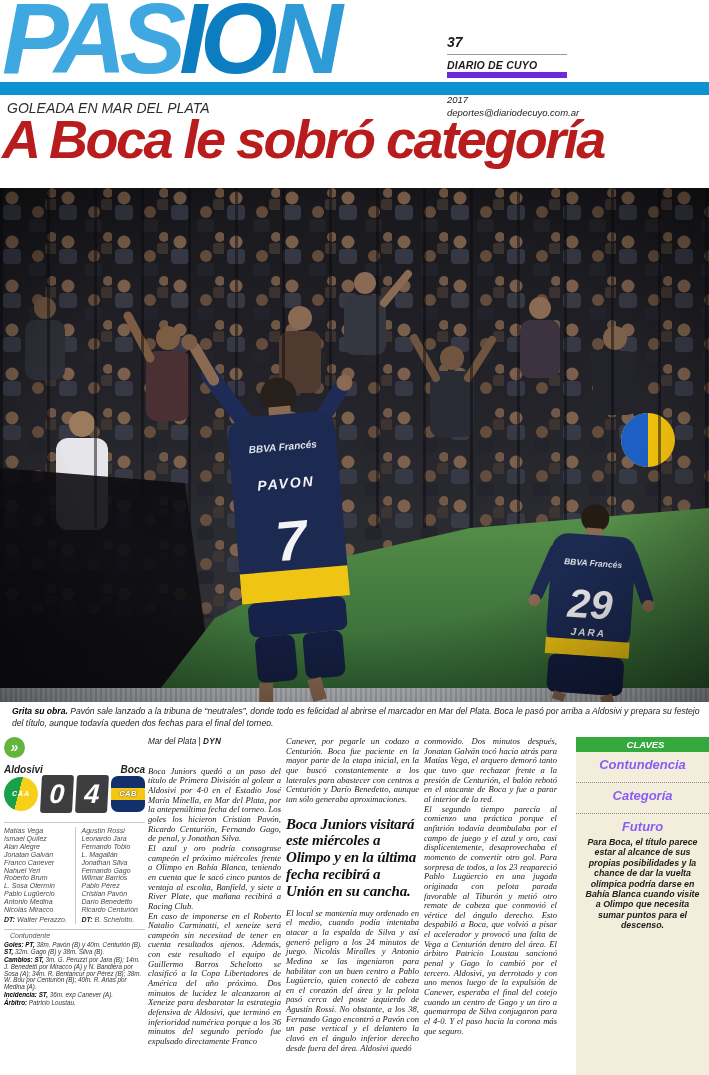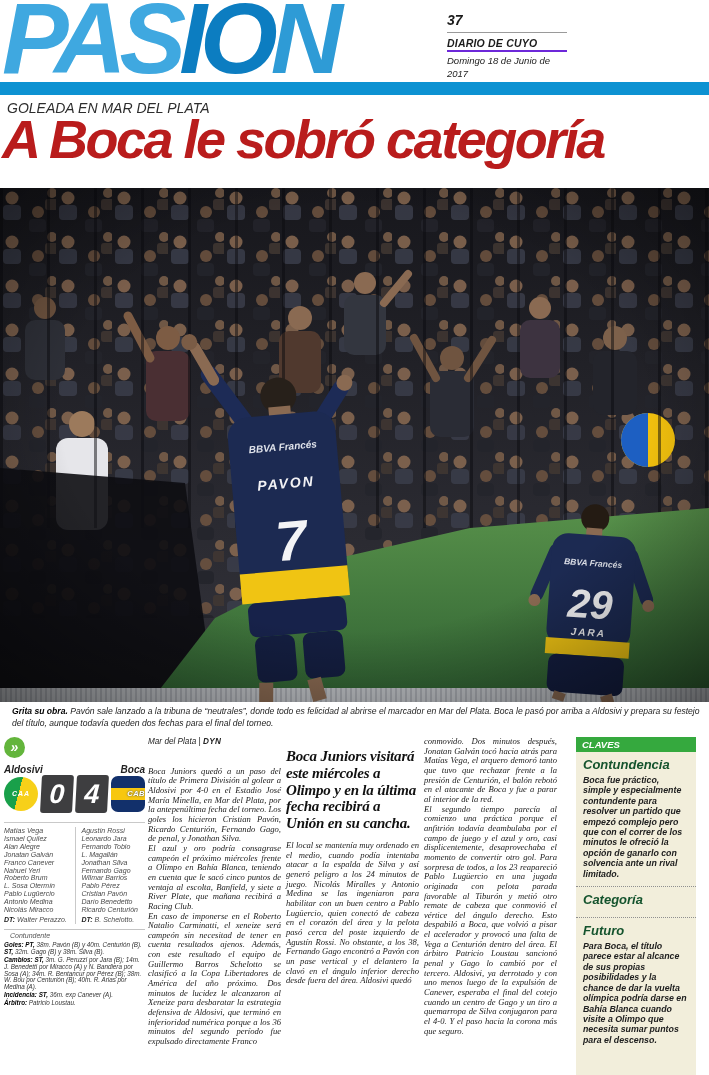--- a/index.html
+++ b/index.html
@@ -3,23 +3,23 @@
 <meta charset="utf-8">
 <style>
   html,body{margin:0;padding:0;background:#ffffff;}
   .page{position:relative;width:709px;height:1075px;overflow:hidden;background:#fff;
         font-family:"Liberation Sans",sans-serif;color:#1b1b1b;font-style:italic;}
 
   
   .logo{position:absolute;left:2px;top:-12px;font-size:100px;font-weight:bold;
         letter-spacing:-7px;line-height:1;white-space:nowrap;}
   .lg1{color:#3FA8E0;}.lg2{color:#0C7DC1;}.lg3{color:#2E9BD6;}
-  .pageinfo{position:absolute;left:447px;top:12px;width:120px;}
+  .pageinfo{position:absolute;left:447px;top:34px;width:120px;}
   .pi-num{font-weight:bold;font-size:14px;border-bottom:1px solid #9a9a9a;padding-bottom:4px;margin-bottom:4px;}
-  .pi-name{font-weight:bold;font-size:10.5px;letter-spacing:.2px;border-bottom:2px solid #6d28d9;
+  .pi-name{font-weight:bold;font-size:10.5px;letter-spacing:.2px;border-bottom:6px solid #6d28d9;
            padding-bottom:1px;margin-bottom:3px;}
   .pi-date,.pi-mail{font-size:9.5px;color:#222;line-height:1.35;}
   .cyanbar{position:absolute;top:82px;left:0;width:709px;height:13px;background:#0D92D2;}
   .kicker{position:absolute;top:100px;left:7px;font-size:14px;color:#2d2d2d;}
   .headline{position:absolute;top:112px;left:2px;width:707px;margin:0;font-size:54px;font-weight:bold;
             letter-spacing:-2.5px;color:#b91c1c;line-height:1.02;white-space:nowrap;}
 
   
   .photo{position:absolute;top:188px;left:0;width:709px;height:514px;background:#17171c;}
   .caption{position:absolute;top:705px;left:12px;width:701px;font-size:8.6px;line-height:1.4;color:#1c1c1c;}
@@ -32,21 +32,21 @@
              font-size:14px;line-height:21px;text-align:center;flex:none;}
   .note-text{font-size:13.2px;line-height:1.16;color:#3c3c3c;letter-spacing:-.2px;}
   .scoreboard{margin-top:6px;position:relative;height:52px;}
   .sb-label{position:absolute;top:0;font-size:10px;font-weight:bold;color:#222;}
   .sb-home{left:0;}.sb-away{right:0;}
   .sb-row{position:absolute;top:11px;left:0;right:0;display:flex;justify-content:space-between;align-items:center;}
   .crest-ald{width:34px;height:34px;border-radius:50%;background:linear-gradient(105deg,#19A04A 44%,#F7D019 44%);
              color:#fff;font-size:7px;font-weight:bold;text-align:center;line-height:34px;letter-spacing:1px;}
   .crest-boca{position:relative;width:34px;height:36px;border-radius:7px;background:#12306B;overflow:hidden;}
   .crest-band{position:absolute;top:12px;left:0;right:0;height:12px;background:#F7C70F;}
-  .crest-txt{position:relative;display:block;color:#fff;font-size:7.5px;font-weight:bold;text-align:right;
+  .crest-txt{position:relative;display:block;color:#fff;font-size:7.5px;font-weight:bold;text-align:center;
              line-height:36px;text-shadow:0 0 2px #12306B;letter-spacing:.5px;}
   .sb-box{width:32px;height:38px;background:#3E3E40;color:#fff;font-weight:bold;font-size:27px;text-align:center;
           line-height:38px;border-radius:3px;transform:skewX(-3deg);}
   .lineups{margin-top:6px;display:flex;border-top:1px solid #c9c9c9;padding-top:4px;}
   .lcol{width:50%;box-sizing:border-box;padding-right:4px;}
   .lcol + .lcol{border-left:1px solid #c9c9c9;padding-left:6px;padding-right:0;}
   .pl{font-size:7px;line-height:7.9px;color:#4b4b4b;}
   .pl.dt{margin-top:2px;}
   .pl b{color:#222;}
   .mi-sep{border-top:1px solid #c4c4c4;margin:5px 0 0;}
@@ -58,25 +58,25 @@
   .col{position:absolute;top:737px;width:133px;font-family:"Liberation Serif",serif;font-size:8.6px;
        line-height:9.65px;color:#1b1b1b;text-align:justify;}
   .col1{left:148px;}.col2{left:286px;}.col3{left:424px;}
   .dateline{font-family:"Liberation Sans",sans-serif;font-size:8.2px;margin-bottom:20px;color:#222;}
   .dateline b{letter-spacing:.3px;}
   .bp{margin:0;}
   .pullquote{font-weight:bold;font-size:15px;line-height:16.8px;margin:11px 0 9px;color:#111;
              text-align:left;letter-spacing:-.2px;}
 
   
-  .claves{position:absolute;left:576px;top:737px;width:120px;height:338px;background:#F2EEDB;box-sizing:border-box;}
+  .claves{position:absolute;left:576px;top:737px;width:133px;height:338px;background:#F2EEDB;box-sizing:border-box;text-align:center;}
   .claves-head{background:#35A93E;color:#fff;font-weight:bold;font-size:9.5px;padding:2px 0 2px 6px;}
   .sec{padding:5px 7px 7px;border-bottom:1px dotted #8f8f8f;}
   .sec:last-child{border-bottom:none;}
-  .sec-title{color:#14532d;font-weight:bold;font-size:13px;margin-bottom:3px;}
+  .sec-title{color:#8b5cf6;font-weight:bold;font-size:13px;margin-bottom:3px;}
   .sec-text{font-size:8.8px;font-weight:bold;line-height:10.4px;color:#202020;}
 </style>
 </head>
 <body>
 
 <div class="page">
 
   <header>
     <div class="logo"><span class="lg1">PAS</span><span class="lg2">IO</span><span class="lg3">N</span></div>
     <div class="pageinfo">
@@ -268,38 +268,38 @@
   <div class="col col1">
     <div class="dateline"><span>Mar del Plata | </span><b>DYN</b></div>
     <div>
         <p class="bp">Boca Juniors quedó a un paso del título de Primera División al golear a Aldosivi por 4-0 en el Estadio José María Minella, en Mar del Plata, por la antepenúltima fecha del torneo. Los goles los hicieron Cristian Pavón, Ricardo Centurión, Fernando Gago, de penal, y Jonathan Silva.</p>
         <p class="bp">El azul y oro podría consagrase campeón el próximo miércoles frente a Olimpo en Bahía Blanca, teniendo en cuenta que le sacó cinco puntos de ventaja al escolta, Banfield, y siete a River Plate, que mañana recibirá a Racing Club.</p>
         <p class="bp">En caso de imponerse en el Roberto Natalio Carminatti, el xeneize será campeón sin necesitad de tener en cuenta resultados ajenos. Además, con este resultado el equipo de Guillermo Barros Schelotto se clasificó a la Copa Libertadores de América del año próximo. Dos minutos de lucidez le alcanzaron al Xeneize para desbaratar la estrategia defensiva de Aldosivi, que terminó en inferioridad numérica porque a los 36 minutos del segundo período fue expulsado directamente Franco</p>
       </div>
   </div>
 
   <div class="col col2">
+    <p class="bp">Canever, por pegarle un codazo a Centurión. Boca fue paciente en la mayor parte de la etapa inicial, en la que buscó constantemente a los laterales para abastecer con centros a Centurión y Darío Benedetto, aunque tan sólo generaba aproximaciones.</p>
     <div class="pullquote">Boca Juniors visitará este miércoles a Olimpo y en la última fecha recibirá a Unión en su cancha.</div>
     <p class="bp">El local se mantenía muy ordenado en el medio, cuando podía intentaba atacar a la espalda de Silva y así generó peligro a los 24 minutos de juego. Nicolás Miralles y Antonio Medina se las ingeniaron para habilitar con un buen centro a Pablo Lugüercio, quien conectó de cabeza en el corazón del área y la pelota pasó cerca del poste izquierdo de Agustín Rossi. No obstante, a los 38, Fernando Gago encontró a Pavón con un pase vertical y el delantero la clavó en el ángulo inferior derecho desde fuera del área. Aldosivi quedó</p>
   </div>
 
   <div class="col col3">
     <div>
         <p class="bp">conmovido. Dos minutos después, Jonatan Galván tocó hacia atrás para Matías Vega, el arquero demoró tanto que tuvo que rechazar frente a la presión de Centurión, el balón rebotó en el atacante de Boca y fue a parar al interior de la red.</p>
         <p class="bp">El segundo tiempo parecía al comienzo una práctica porque el anfitrión todavía deambulaba por el campo de juego y el azul y oro, casi displicentemente, desaprovechaba el momento de convertir otro gol. Para sorpresa de todos, a los 23 reapareció Pablo Lugüercio en una jugada originada con pelota parada favorable al Tiburón y metió otro remate de cabeza que conmovió el vértice del ángulo derecho. Esto despabiló a Boca, que volvió a pisar el acelerador y provocó una falta de Vega a Centurión dentro del área. El árbitro Patricio Loustau sancionó penal y Gago lo cambió por el tercero. Aldosivi, ya derrotado y con uno menos luego de la expulsión de Canever, esperaba el final del cotejo cuando un centro de Gago y un tiro a quemarropa de Silva conjugaron para el 4-0. Y el paso hacia la corona más que seguro.</p>
       </div>
   </div>
 
   <aside class="claves">
     <div class="claves-head">CLAVES</div>
     <div>
 
         <div class="sec">
           <div class="sec-title">Contundencia</div>
-          <div class="sec-text">Boca fue práctico, simple y especialmente contundente para resolver un partido que empezó complejo pero que con el correr de los minutos le ofreció la opción de ganarlo con solvencia ante un rival limitado.</div>
         </div>
 
         <div class="sec">
           <div class="sec-title">Categoría</div>
         </div>
 
         <div class="sec">
           <div class="sec-title">Futuro</div>
           <div class="sec-text">Para Boca, el título parece estar al alcance de sus propias posibilidades y la chance de dar la vuelta olímpica podría darse en Bahía Blanca cuando visite a Olimpo que necesita sumar puntos para el descenso.</div>
         </div>

